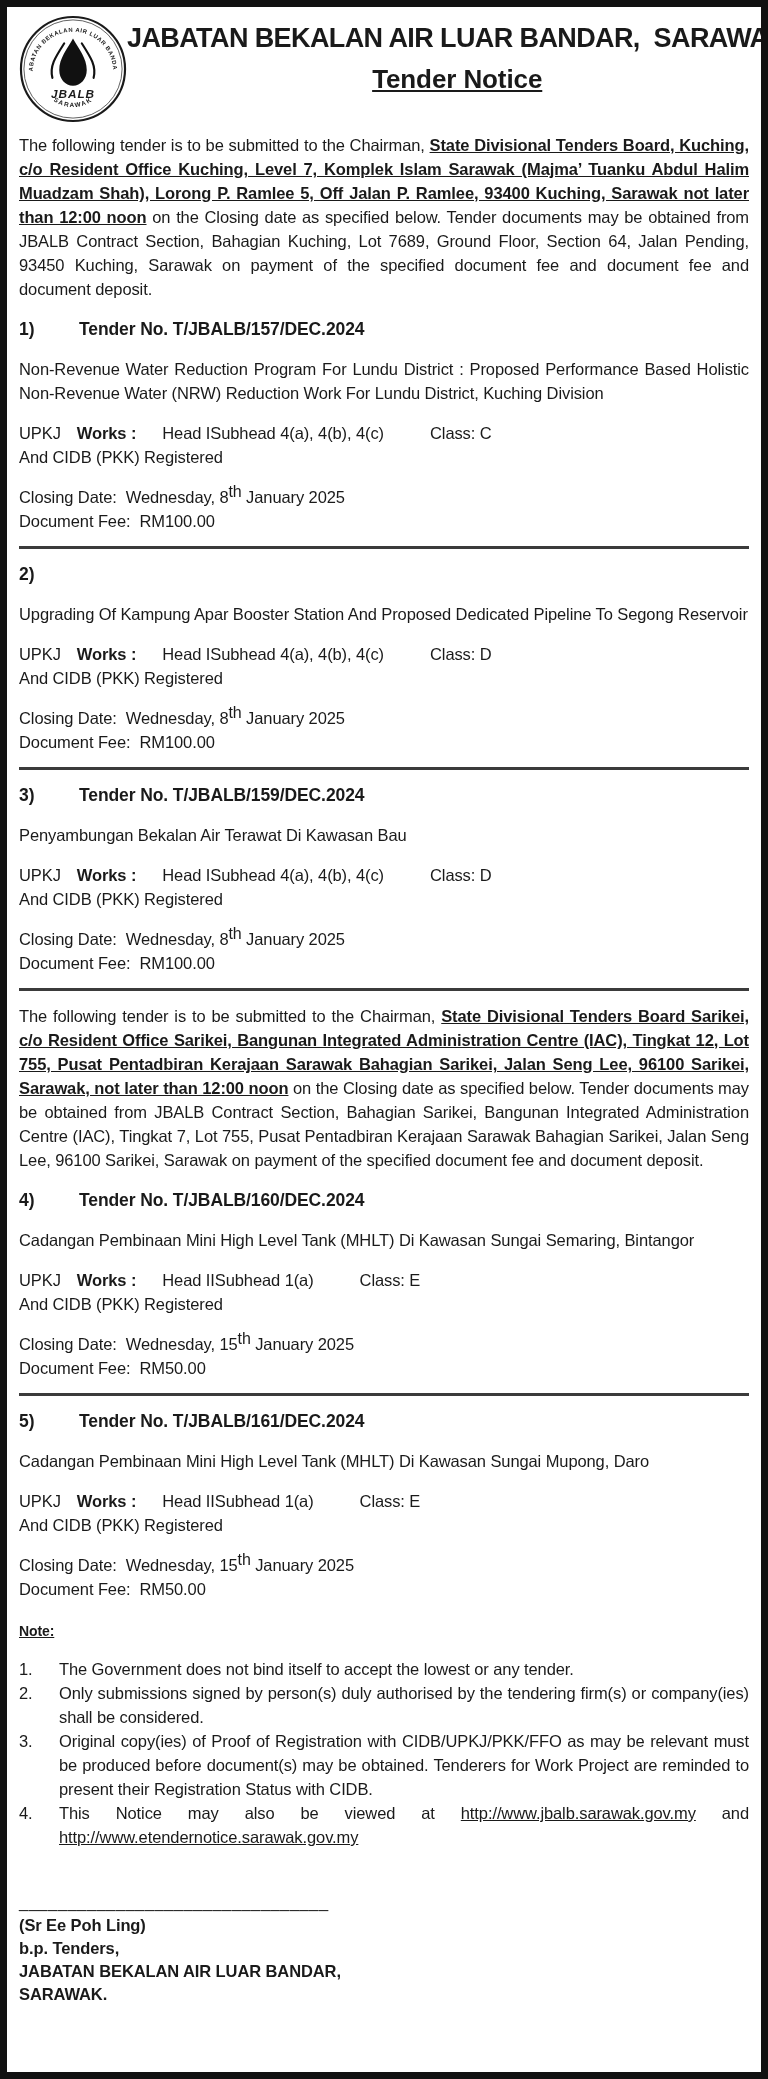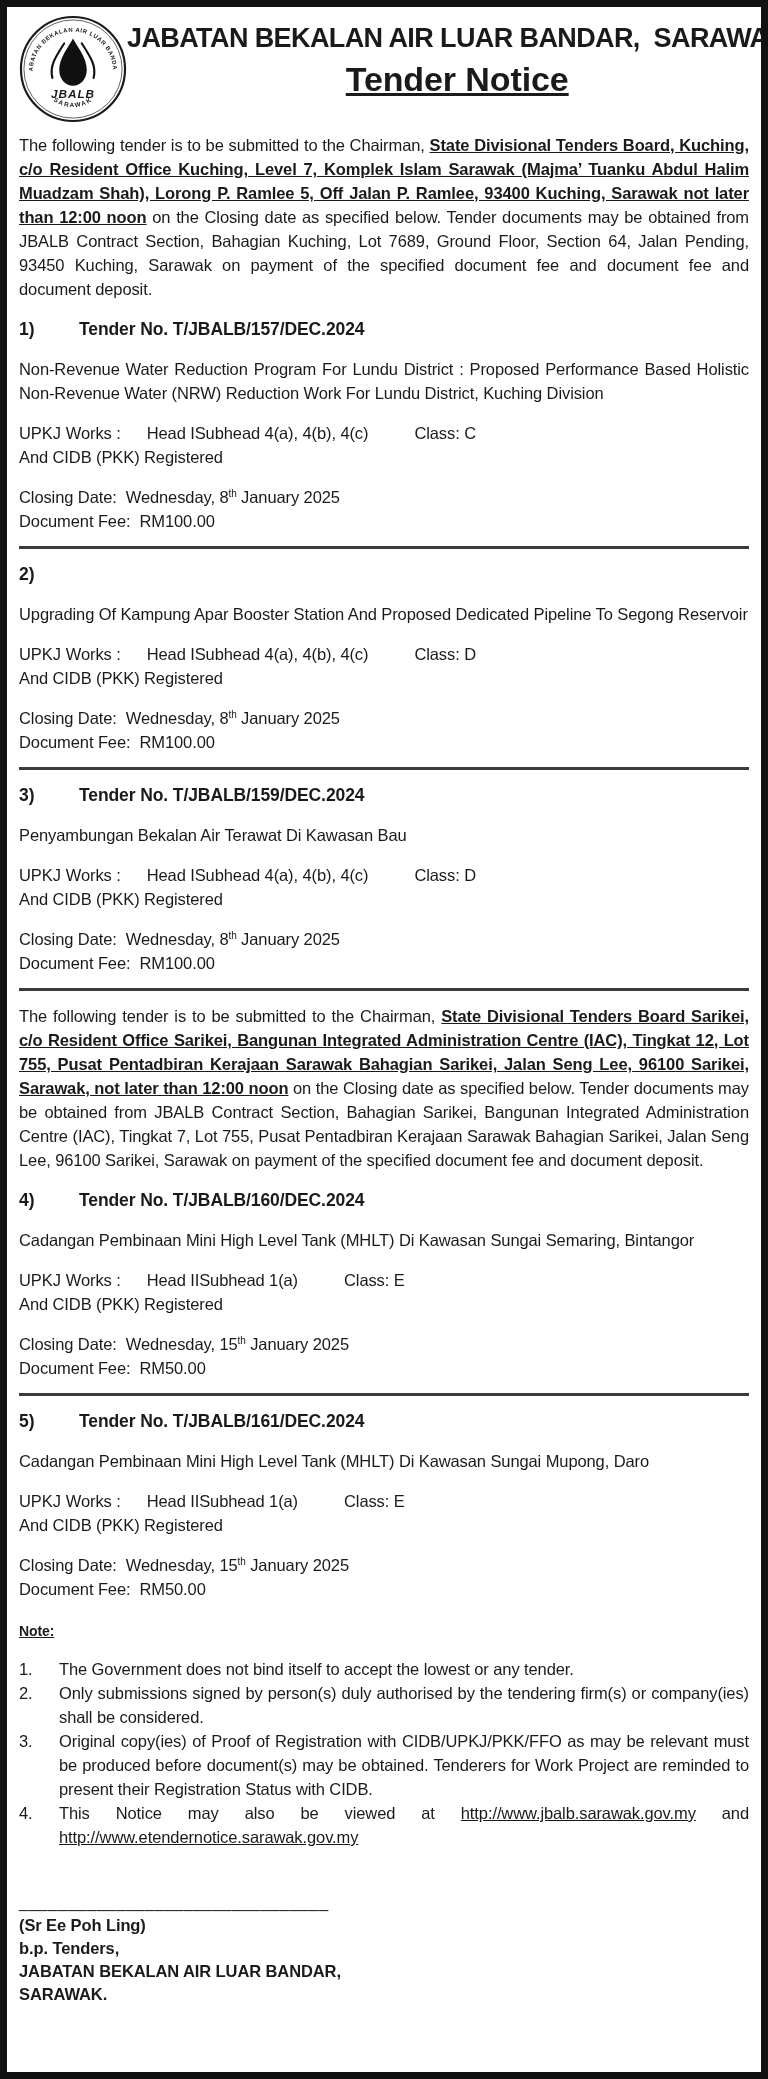--- a/index.html
+++ b/index.html
@@ -18,36 +18,36 @@
   
   .header { display: flex; align-items: flex-start; margin-bottom: 10px; }
   .logo { width: 108px; height: 108px; flex-shrink: 0; }
   .header-titles { flex: 1; text-align: center; padding-top: 6px; }
   .org-title {
     font-size: 27px; font-weight: bold; line-height: 34px;
     letter-spacing: -0.6px; white-space: pre;
   }
   .notice-title {
     display: inline-block; margin-top: 12px;
-    font-size: 34px; font-weight: bold; text-decoration: underline;
+    font-size: 26px; font-weight: bold; text-decoration: underline;
   }
   
   .para { text-align: justify; margin: 0 0 16px 0; }
   .b-u { font-weight: bold; text-decoration: underline; }
   
   .tender-heading { display: flex; font-weight: bold; font-size: 17.5px; margin: 2px 0 16px 0; }
   .tender-num { width: 60px; flex-shrink: 0; }
   .tender-desc { text-align: justify; margin: 0 0 16px 0; }
-  .upkj-line .works { font-weight: normal; margin-left: 5px; }
+  .upkj-line .works { font-weight: bold; margin-left: 16px; }
   .upkj-line .head { margin-left: 26px; }
   .upkj-line .subhead { }
   .upkj-line .uclass { margin-left: 46px; }
   .cidb-line { margin-bottom: 16px; }
   .pre { white-space: pre-wrap; }
-  sup { font-size: 10px; line-height: 0; text-align: center; }
+  sup { font-size: 16px; line-height: 0; text-align: center; }
   .divider { border: none; border-top: 3px solid #3b3b3b; margin: 13px 0 13px 0; }
   
   .notes-heading { font-size: 14px; font-weight: bold; text-decoration: underline; margin: 18px 0 14px 0; }
   .note-item { display: flex; }
   .note-num { width: 40px; flex-shrink: 0; }
   .note-text { flex: 1; text-align: justify; }
   .doc-link { text-decoration: underline; }
   
   .signature { margin-top: 42px; font-weight: bold; line-height: 23px; }
   .sig-rule { font-weight: normal; letter-spacing: 0.5px; }

